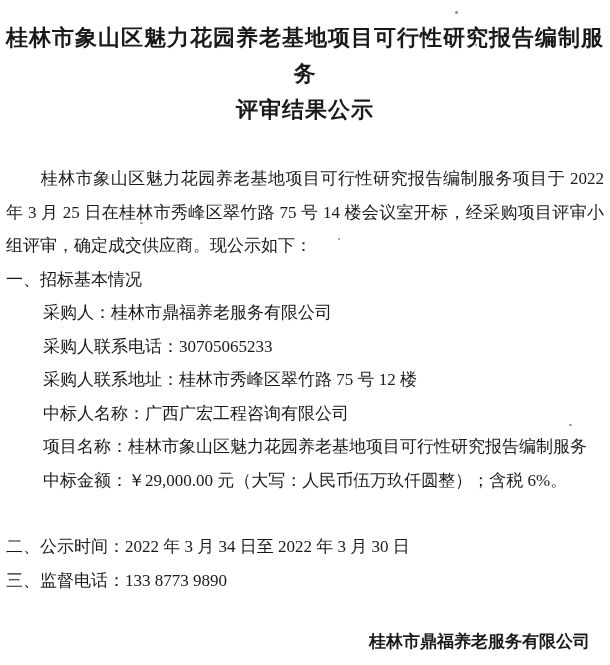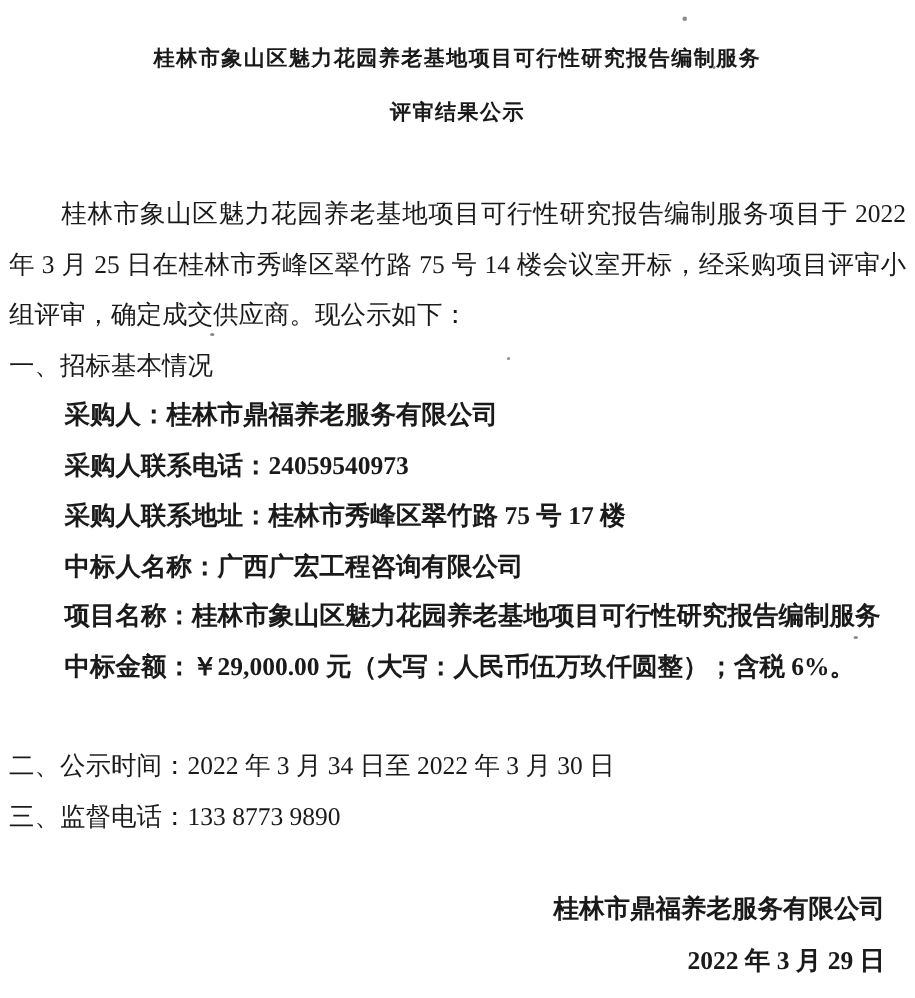--- a/index.html
+++ b/index.html
@@ -15,40 +15,39 @@
     color: #1a1a1a;
     font-family: "Liberation Serif", "DejaVu Serif", serif;
     font-size: 17px;
     overflow: hidden;
     box-sizing: border-box;
   }
   .title-block {
     padding-top: 22px;
     text-align: center;
     font-weight: bold;
-    font-size: 14px;
+    font-size: 22px;
     line-height: 36px;
     letter-spacing: 1px;
     font-family: Liberation Mono, monospace;
   }
   .doc-body {
     padding: 0 6px;
     line-height: 33.5px;
   }
   .intro {
     margin: 32px 0 0 0;
     text-indent: 2.05em;
     text-align: justify;
   }
   .sec-heading {
     margin: 0;
   }
   .detail {
     padding-left: 37px;
-    font-weight: bold;
   }
   .spacer-a { height: 33px; }
   .spacer-b { height: 27px; }
   .signature-block {
     text-align: right;
     padding-right: 14px;
     line-height: 35px;
     font-weight: bold;
   }
   .speck {
@@ -78,22 +77,22 @@
     <div>评审结果公示</div>
   </div>
 
   <div class="doc-body">
 
     <p class="intro">桂林市象山区魅力花园养老基地项目可行性研究报告编制服务项目于 2022 年 3 月 25 日在桂林市秀峰区翠竹路 75 号 14 楼会议室开标，经采购项目评审小组评审，确定成交供应商。现公示如下：</p>
 
     <div class="sec-heading">一、招标基本情况</div>
 
     <div class="detail">采购人：桂林市鼎福养老服务有限公司</div>
-    <div class="detail">采购人联系电话：24059540973</div>
-    <div class="detail">采购人联系地址：桂林市秀峰区翠竹路 75 号 17 楼</div>
+    <div class="detail">采购人联系电话：30705065233</div>
+    <div class="detail">采购人联系地址：桂林市秀峰区翠竹路 75 号 12 楼</div>
     <div class="detail">中标人名称：广西广宏工程咨询有限公司</div>
     <div class="detail">项目名称：桂林市象山区魅力花园养老基地项目可行性研究报告编制服务</div>
     <div class="detail">中标金额：￥29,000.00 元（大写：人民币伍万玖仟圆整）；含税 6%。</div>
 
     <div class="spacer-a"></div>
 
     <div class="sec-heading">二、公示时间：2022 年 3 月 34 日至 2022 年 3 月 30 日</div>
     <div class="sec-heading">三、监督电话：133 8773 9890</div>
 
     <div class="spacer-b"></div>

